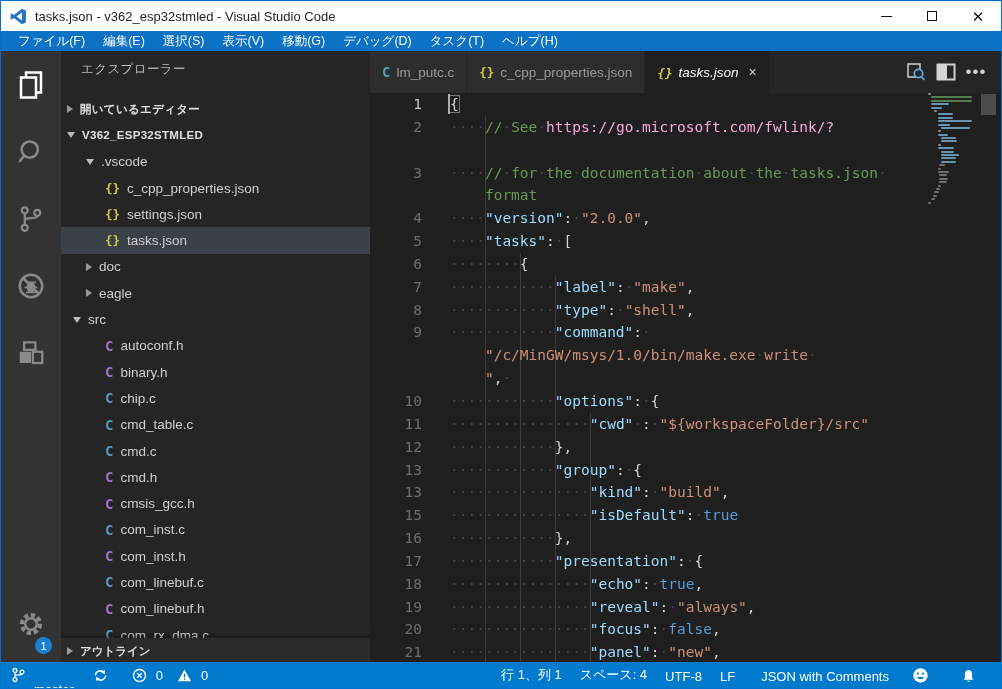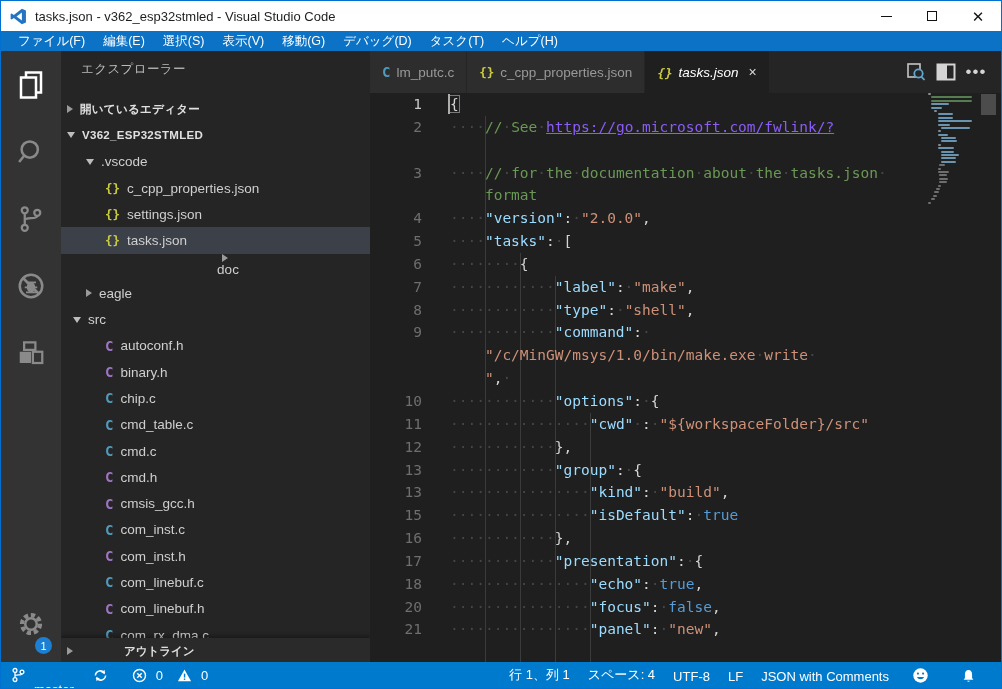--- a/index.html
+++ b/index.html
@@ -34,21 +34,21 @@
   .tree-row .lbl{color:#cfcfcf;}
   .tree-row.section .lbl{font-weight:bold;font-size:11.5px;color:#e0e0e0;letter-spacing:.3px;}
   .arr{display:inline-block;width:0;height:0;margin-right:7px;}
   .arr.r{border-top:4.5px solid transparent;border-bottom:4.5px solid transparent;border-left:6px solid #9a9a9a;}
   .arr.d{border-left:4.5px solid transparent;border-right:4.5px solid transparent;border-top:6px solid #bdbdbd;}
   .ficon{font-family:"DejaVu Sans Mono",monospace;font-weight:bold;margin-right:7px;font-size:12.5px;}
   .ficon.json{color:#cbcb41;}
   .ficon.cblue{color:#519aba;font-size:14px;}
   .ficon.cpurple{color:#a074c4;font-size:14px;}
   .outline-bar{position:absolute;left:0;bottom:0;width:100%;height:26px;background:#2a2a2b;display:flex;align-items:center;
-    padding-left:6px;font-weight:bold;font-size:11.5px;color:#e0e0e0;box-shadow:0 -2px 4px rgba(0,0,0,.35);gap:44px;}
+    padding-left:6px;font-weight:bold;font-size:11.5px;color:#e0e0e0;box-shadow:0 -2px 4px rgba(0,0,0,.35);}
   
   .tabbar{position:absolute;left:369px;top:50px;right:0;height:42px;background:#252526;display:flex;}
   .tab{height:42px;display:flex;align-items:center;padding:0 12px;background:#2d2d2d;border-right:1px solid #252526;
     font-size:13.5px;color:#999999;white-space:nowrap;cursor:pointer;}
   .tab .ficon{margin-right:6px;}
   .tab.active{background:#1f1f1f;color:#ffffff;font-style:italic;}
   .tab .close{margin-left:10px;color:#d8d8d8;font-style:normal;font-size:14px;}
   .tab-actions{margin-left:auto;display:flex;align-items:center;padding-right:10px;}
   .tab-actions .ta{width:30px;height:30px;display:flex;align-items:center;justify-content:center;cursor:pointer;}
   
@@ -58,21 +58,21 @@
   .crow{display:flex;height:22.85px;}
   .ln{flex:0 0 80px;text-align:right;padding-right:28px;color:#6e6e6e;}
   .ln.cur{color:#c8c8c8;}
   .txt{white-space:pre;color:#d4d4d4;}
   .tok-w{color:#454545;}
   .tok-i{color:transparent;}
   .tok-p{color:#d4d4d4;}
   .tok-k{color:#9cdcfe;}
   .tok-s{color:#ce9178;}
   .tok-c{color:#6a9955;}
-  .tok-l{color:#8b5cf6;text-decoration:underline;}
+  .tok-l{color:#f9a8d4;}
   .tok-b{color:#569cd6;}
   .tok-m{color:#d4d4d4;border:1px solid #7a7a7a;margin:-1px;position:relative;}
   .tok-m::before{content:"";position:absolute;left:-2px;top:-2px;bottom:-2px;border-left:2px solid #aeafad;}
   .guide{position:absolute;width:1px;background:#3b3b3b;}
   
   .minimap{position:absolute;right:25px;top:0;width:48px;bottom:0;background:#1f1f1f;}
   .mm-row{height:2px;margin-bottom:1.4px;border-radius:1px;}
   .scrollbar{position:absolute;right:0;top:0;width:25px;bottom:0;}
   .scroll-slider{position:absolute;right:5px;top:1px;width:15px;height:21px;background:rgba(121,121,121,.5);}
   
@@ -185,21 +185,21 @@
           <span class="lbl">c_cpp_properties.json</span>
         </div>
         <div class="tree-row" style="padding-left: 44px;">
           <span class="ficon json">{}</span>
           <span class="lbl">settings.json</span>
         </div>
         <div class="tree-row selected" style="padding-left: 44px;">
           <span class="ficon json">{}</span>
           <span class="lbl">tasks.json</span>
         </div>
-        <div class="tree-row" style="padding-left: 25px; flex-direction: column;">
+        <div class="tree-row" style="padding-left: 25px;">
           <span class="arr r"></span>
           <span class="lbl">doc</span>
         </div>
         <div class="tree-row" style="padding-left: 25px;">
           <span class="arr r"></span>
           <span class="lbl">eagle</span>
         </div>
         <div class="tree-row" style="padding-left: 12px;">
           <span class="arr d"></span>
           <span class="lbl">src</span>
@@ -381,20 +381,24 @@
           <span class="ln">16</span>
           <span class="txt"><span class="tok-w">············</span><span class="tok-p">},</span></span>
         </div>
         <div class="crow">
           <span class="ln">17</span>
           <span class="txt"><span class="tok-w">············</span><span class="tok-k">"presentation"</span><span class="tok-p">:</span><span class="tok-w">·</span><span class="tok-p">{</span></span>
         </div>
         <div class="crow">
           <span class="ln">18</span>
           <span class="txt"><span class="tok-w">················</span><span class="tok-k">"echo"</span><span class="tok-p">:</span><span class="tok-w">·</span><span class="tok-b">true</span><span class="tok-p">,</span></span>
+        </div>
+        <div class="crow">
+          <span class="ln">19</span>
+          <span class="txt"><span class="tok-w">················</span><span class="tok-k">"reveal"</span><span class="tok-p">:</span><span class="tok-w">·</span><span class="tok-s">"always"</span><span class="tok-p">,</span></span>
         </div>
         <div class="crow">
           <span class="ln">20</span>
           <span class="txt"><span class="tok-w">················</span><span class="tok-k">"focus"</span><span class="tok-p">:</span><span class="tok-w">·</span><span class="tok-b">false</span><span class="tok-p">,</span></span>
         </div>
         <div class="crow">
           <span class="ln">21</span>
           <span class="txt"><span class="tok-w">················</span><span class="tok-k">"panel"</span><span class="tok-p">:</span><span class="tok-w">·</span><span class="tok-s">"new"</span><span class="tok-p">,</span></span>
         </div>
       </div>
@@ -488,21 +492,21 @@
         <div class="sb-item">
           <span style="margin-left: 0px;">スペース: 4</span>
         </div>
         <div class="sb-item">
           <span style="margin-left: 0px;">UTF-8</span>
         </div>
         <div class="sb-item">
           <span style="margin-left: 0px;">LF</span>
         </div>
         <div class="sb-item">
-          <span style="margin-left: 0px;">JSON with Comments</span>
+          <span style="margin-left: 8px;">JSON with Comments</span>
         </div>
         <div class="sb-item sb-iconbtn">
           <span style="display: flex;">
             <svg width="17" height="17" viewBox="0 0 16 16">
               <circle cx="8" cy="8" r="6.8" fill="#fff"></circle>
               <circle cx="5.6" cy="6.2" r="1" fill="#007acc"></circle>
               <circle cx="10.4" cy="6.2" r="1" fill="#007acc"></circle>
               <path d="M4.6 9.4 A3.7 3.7 0 0 0 11.4 9.4 Z" fill="#007acc"></path>
             </svg>
           </span>

